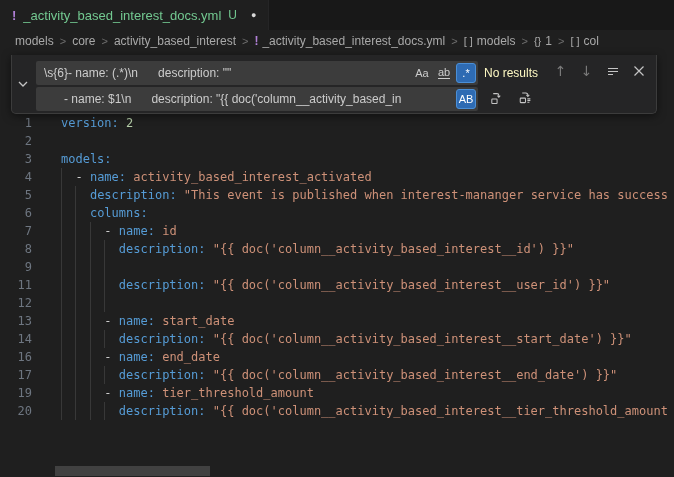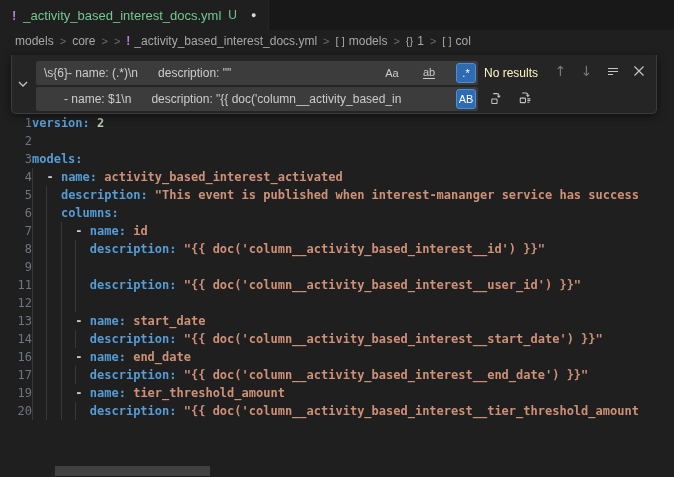--- a/index.html
+++ b/index.html
@@ -19,21 +19,21 @@
   #breadcrumb{height:22px;display:flex;align-items:center;padding-left:15px;font-size:12px;color:#a9a9a9;gap:6px;white-space:nowrap;overflow:hidden;background:#1f1f1f;}
   .bc-item{display:flex;align-items:center;gap:4px;cursor:pointer;}
   .bc-sep{color:#6e6e6e;font-size:11px;}
   .bc-icon{font-size:11px;color:#a9a9a9;letter-spacing:0px;}
   .bc-icon.purple{color:#b180d7;font-weight:700;font-size:12px;}
   
   #editor{position:absolute;top:52px;left:0;right:0;bottom:0;background:#1f1f1f;overflow:hidden;}
   #lines{position:absolute;top:62px;left:0;width:100%;}
   .line{display:flex;height:18px;line-height:18px;font-family:"DejaVu Sans Mono", monospace;font-size:12px;}
   .ln{flex:none;width:32px;text-align:right;color:#6e7681;user-select:none;}
-  .code{position:relative;white-space:pre;flex:1;font-weight:bold;}
+  .code{position:relative;margin-left:29px;white-space:pre;flex:1;}
   .guide{position:absolute;top:0;bottom:0;width:1px;background:#383838;}
   .tk-k{color:#569cd6;}
   .tk-s{color:#ce9178;}
   .tk-n{color:#b5cea8;}
   .tk-p{color:#cccccc;}
   #hscroll{position:absolute;left:55px;top:414px;width:155px;height:10px;background:rgba(121,121,121,.38);}
   
   #findwidget{
     position:absolute;left:11px;top:55px;width:644px;height:58px;
     background:#252526;border:1px solid #3c3c3c;border-top:none;
@@ -42,21 +42,21 @@
   .toggle-replace{position:absolute;left:3px;top:21px;width:16px;height:16px;display:flex;align-items:center;justify-content:center;color:#c5c5c5;cursor:pointer;}
   .inp-wrap{position:absolute;left:24px;width:442px;height:24px;}
   .inp-wrap.find-row{top:6px;}
   .inp-wrap.replace-row{top:32px;}
   .fw-input{
     width:100%;height:24px;box-sizing:border-box;background:#3c3c3c;border:none;outline:none;
     border-radius:2px;color:#cccccc;font-size:12px;font-family:"Liberation Sans", sans-serif;
     padding:0 70px 0 8px;
   }
   .fw-input.rep{padding-right:26px;}
-  .optrow{position:absolute;right:2px;top:2px;display:flex;gap:17px;margin-left:48px;}
+  .optrow{position:absolute;right:2px;top:2px;display:flex;gap:2px;margin-left:48px;}
   .opt{width:20px;height:20px;border-radius:3px;display:flex;align-items:center;justify-content:center;
        font-size:11px;color:#cccccc;cursor:pointer;box-sizing:border-box;}
   .opt .uline{border-bottom:1px solid currentColor;line-height:11px;}
   .opt.active{background:#2e6bb3;border:1px solid #4b8fd6;color:#ffffff;}
   .results{position:absolute;left:472px;top:11px;font-size:12px;color:#fef9c3;white-space:nowrap;}
   .navicons{position:absolute;right:7px;top:5px;display:flex;gap:5px;}
   .navbtn{width:21px;height:21px;display:flex;align-items:center;justify-content:center;border-radius:3px;cursor:pointer;}
   .navbtn.dim{color:#7a7a7a;}
   .navbtn.lit{color:#c5c5c5;}
   .arrow-glyph{font-size:14px;font-family:"DejaVu Sans", sans-serif;}
@@ -77,20 +77,23 @@
 
 <div id="breadcrumb">
     <span class="bc-item">
       <span>models</span>
     </span>
     <span class="bc-sep">&gt;</span>
     <span class="bc-item">
       <span>core</span>
     </span>
     <span class="bc-sep">&gt;</span>
+    <span class="bc-item">
+      <span>activity_based_interest</span>
+    </span>
     <span class="bc-sep">&gt;</span>
     <span class="bc-item">
       <span class="bc-icon purple">!</span>
       <span>_activity_based_interest_docs.yml</span>
     </span>
     <span class="bc-sep">&gt;</span>
     <span class="bc-item">
       <span class="bc-icon">[ ]</span>
       <span>models</span>
     </span>

